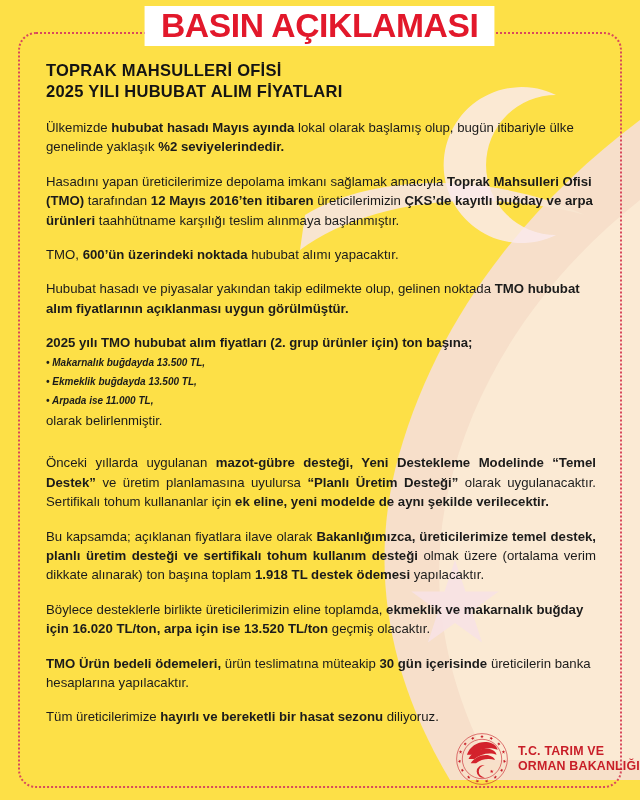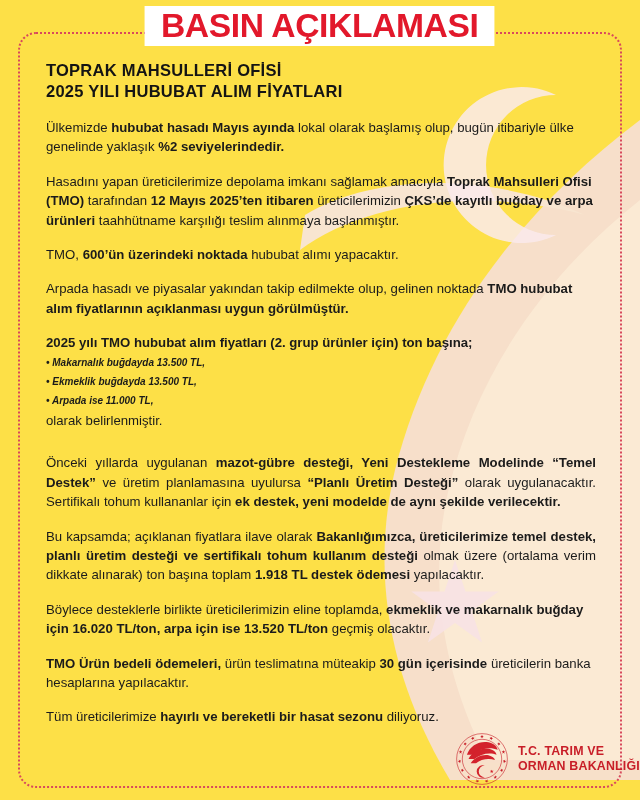--- a/index.html
+++ b/index.html
@@ -175,35 +175,35 @@
     <span class="title" style="color: rgb(226, 24, 43);">BASIN AÇIKLAMASI</span>
   </div>
 
   <div class="content">
 
     <h1 class="doc-heading">TOPRAK MAHSULLERİ OFİSİ
 2025 YILI HUBUBAT ALIM FİYATLARI</h1>
 
     <div>
       <p class="para"><span>Ülkemizde </span><b>hububat hasadı Mayıs ayında</b><span> lokal olarak başlamış olup, bugün itibariyle ülke genelinde yaklaşık </span><b>%2 seviyelerindedir.</b></p>
-      <p class="para"><span>Hasadını yapan üreticilerimize depolama imkanı sağlamak amacıyla </span><b>Toprak Mahsulleri Ofisi (TMO)</b><span> tarafından </span><b>12 Mayıs 2025’ten itibaren</b><span> üreticilerimizin </span><b>ÇKS’de kayıtlı buğday ve arpa ürünleri</b><span> taahhütname karşılığı teslim alınmaya başlanmıştır.</span></p>
+      <p class="para"><span>Hasadını yapan üreticilerimize depolama imkanı sağlamak amacıyla </span><b>Toprak Mahsulleri Ofisi (TMO)</b><span> tarafından </span><b>12 Mayıs 2016’ten itibaren</b><span> üreticilerimizin </span><b>ÇKS’de kayıtlı buğday ve arpa ürünleri</b><span> taahhütname karşılığı teslim alınmaya başlanmıştır.</span></p>
       <p class="para"><span>TMO, </span><b>600’ün üzerindeki noktada</b><span> hububat alımı yapacaktır.</span></p>
-      <p class="para"><span>Arpada hasadı ve piyasalar yakından takip edilmekte olup, gelinen noktada </span><b>TMO hububat alım fiyatlarının açıklanması uygun görülmüştür.</b></p>
+      <p class="para"><span>Hububat hasadı ve piyasalar yakından takip edilmekte olup, gelinen noktada </span><b>TMO hububat alım fiyatlarının açıklanması uygun görülmüştür.</b></p>
     </div>
 
     <div class="price-block">
       <p class="price-lead">2025 yılı TMO hububat alım fiyatları (2. grup ürünler için) ton başına;</p>
       <p class="price-item">• Makarnalık buğdayda 13.500 TL,</p>
       <p class="price-item">• Ekmeklik buğdayda 13.500 TL,</p>
       <p class="price-item">• Arpada ise 11.000 TL,</p>
       <p class="price-tail">olarak belirlenmiştir.</p>
     </div>
 
     <div>
-      <p class="para justify"><span>Önceki yıllarda uygulanan </span><b>mazot-gübre desteği, Yeni Destekleme Modelinde “Temel Destek”</b><span> ve üretim planlamasına uyulursa </span><b>“Planlı Üretim Desteği”</b><span> olarak uygulanacaktır. Sertifikalı tohum kullananlar için </span><b>ek destek, yeni modelde de aynı şekilde verilecektir.</b></p>
+      <p class="para justify"><span>Önceki yıllarda uygulanan </span><b>mazot-gübre desteği, Yeni Destekleme Modelinde “Temel Destek”</b><span> ve üretim planlamasına uyulursa </span><b>“Planlı Üretim Desteği”</b><span> olarak uygulanacaktır. Sertifikalı tohum kullananlar için </span><b>ek eline, yeni modelde de aynı şekilde verilecektir.</b></p>
       <p class="para justify"><span>Bu kapsamda; açıklanan fiyatlara ilave olarak </span><b>Bakanlığımızca, üreticilerimize temel destek, planlı üretim desteği ve sertifikalı tohum kullanım desteği</b><span> olmak üzere (ortalama verim dikkate alınarak) ton başına toplam </span><b>1.918 TL destek ödemesi</b><span> yapılacaktır.</span></p>
       <p class="para"><span>Böylece desteklerle birlikte üreticilerimizin eline toplamda, </span><b>ekmeklik ve makarnalık buğday için 16.020 TL/ton, arpa için ise 13.520 TL/ton</b><span> geçmiş olacaktır.</span></p>
       <p class="para"><b>TMO Ürün bedeli ödemeleri,</b><span> ürün teslimatına müteakip </span><b>30 gün içerisinde</b><span> üreticilerin banka hesaplarına yapılacaktır.</span></p>
       <p class="para"><span>Tüm üreticilerimize </span><b>hayırlı ve bereketli bir hasat sezonu</b><span> diliyoruz.</span></p>
     </div>
 
   </div>
 
   <div class="logo-row">
     <span class="logo-mark">

